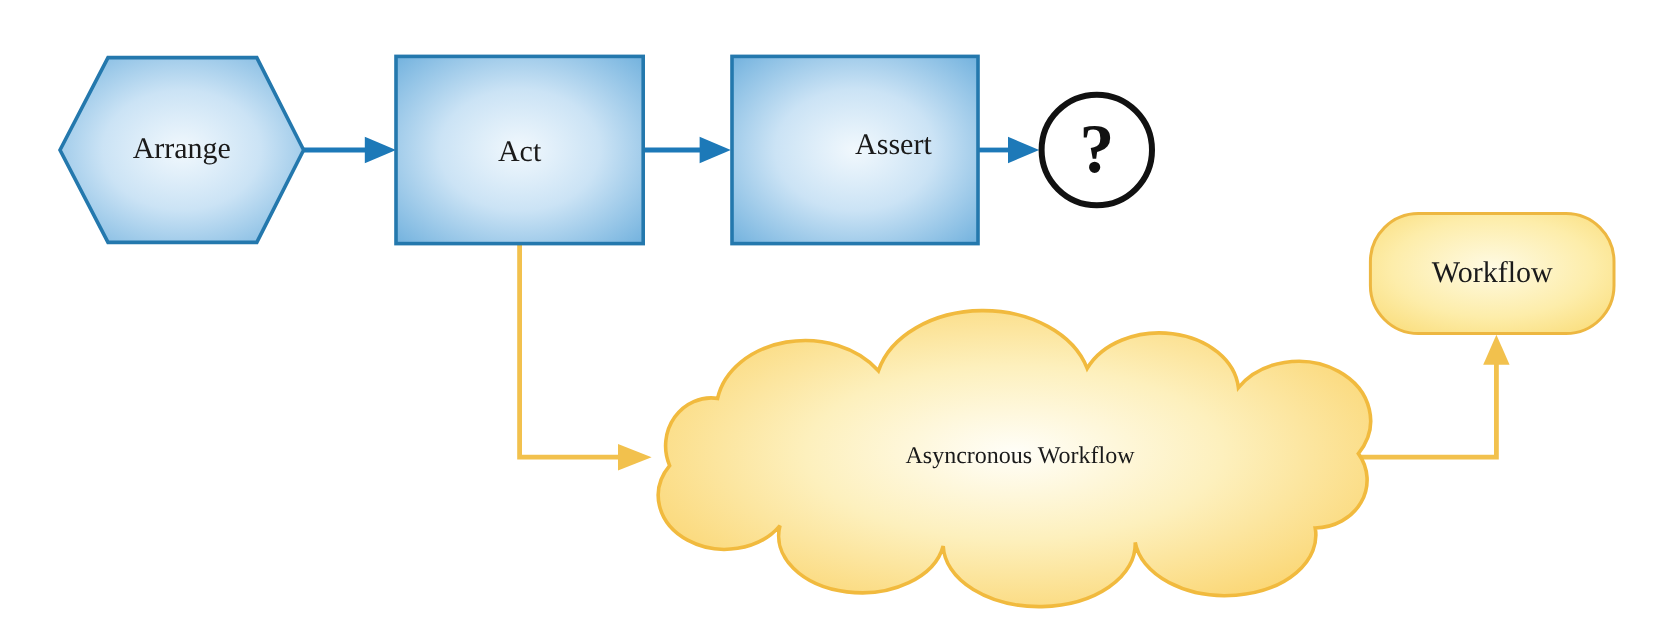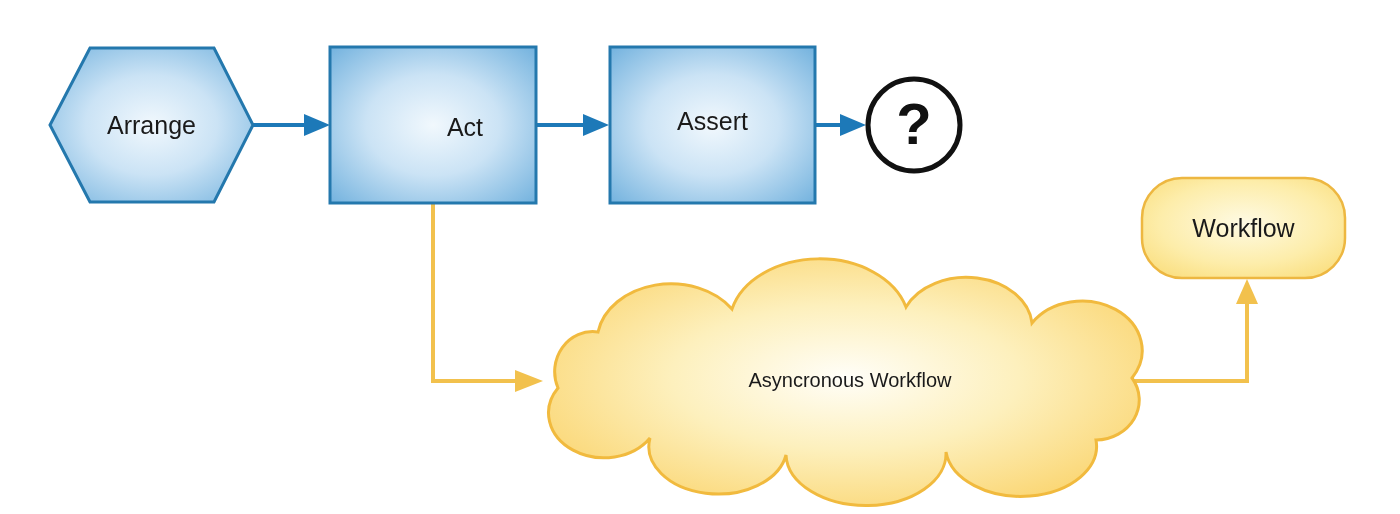--- a/index.html
+++ b/index.html
@@ -24,24 +24,25 @@
   .label {
     position: absolute;
     display: flex;
     align-items: center;
     justify-content: center;
     color: #1a1a1a;
     font-size: 25px;
     text-align: center;
     pointer-events: none;
     white-space: nowrap;
+    font-family: Liberation Serif, serif;
   }
   .label-arrange   { left: 50px;   top: 47px;  width: 203px; height: 156px; }
-  .label-act       { left: 330px;  top: 47px;  width: 206px; height: 160px; margin-left: 32px; }
-  .label-assert    { left: 610px;  top: 47px;  width: 205px; height: 148px; }
+  .label-act       { left: 330px;  top: 47px;  width: 206px; height: 160px; }
+  .label-assert    { left: 610px;  top: 47px;  width: 205px; height: 148px; padding-left: 32px; }
   .label-question  { left: 866px;  top: 75px;  width: 96px;  height: 96px;
                      font-size: 58px; font-weight: 700; color: #111; }
   .label-cloud     { left: 575px;  top: 352px; width: 550px; height: 56px; font-size: 20px; }
   .label-pill      { left: 1142px; top: 178px; width: 203px; height: 100px;
                      flex-direction: row; line-height: 30px; font-size: 25px; }
 </style>
 </head>
 <body>
 
 <div class="canvas">

